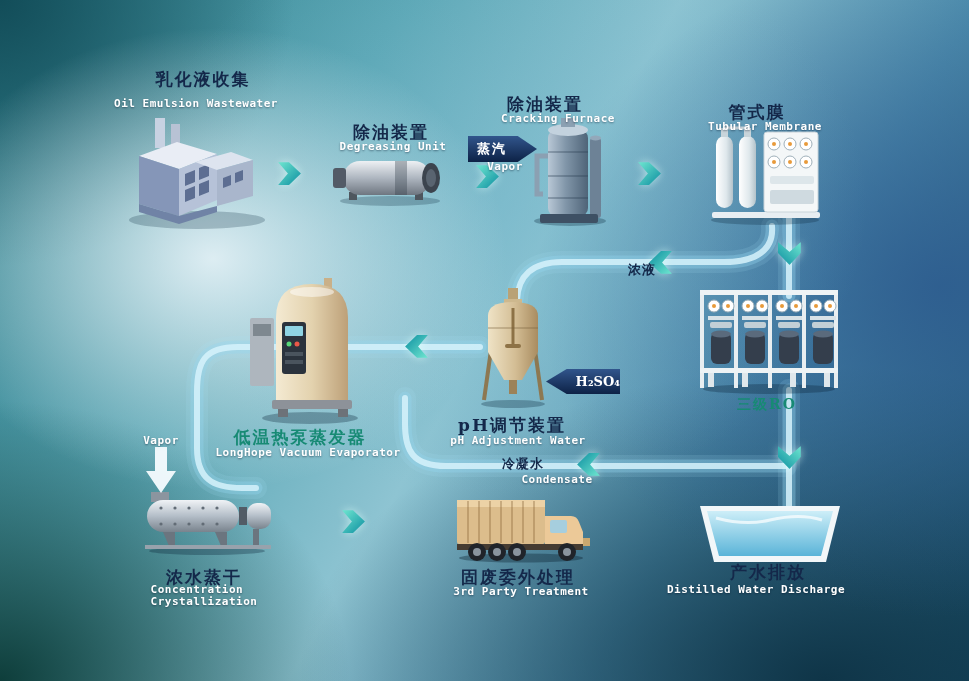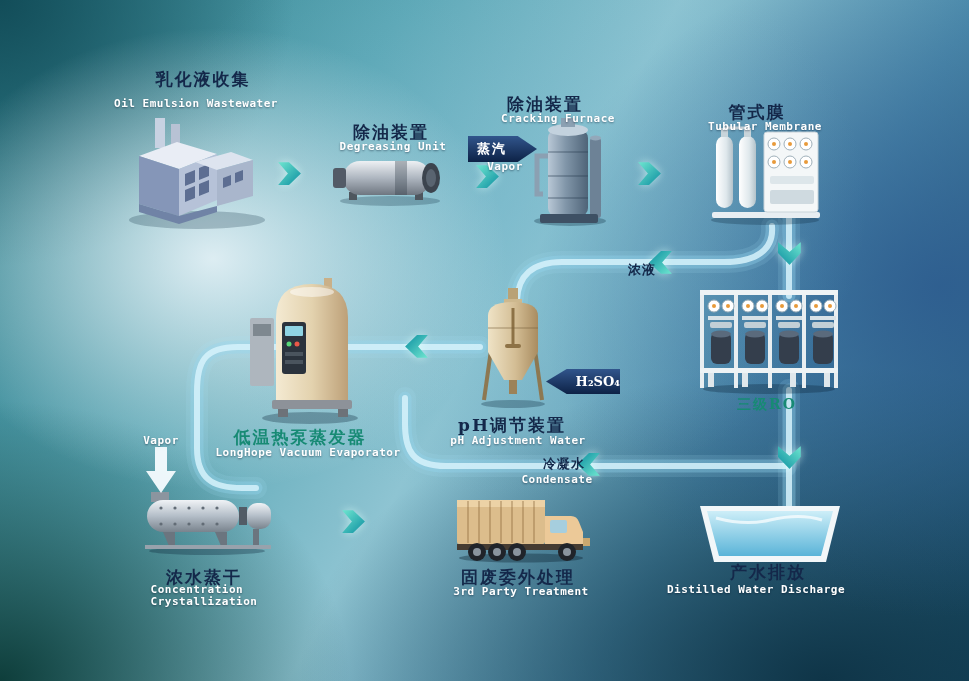--- a/index.html
+++ b/index.html
@@ -477,21 +477,21 @@
     <div class="cn" style="left:512px;top:414px">pH调节装置</div>
     <div class="en" style="left:518px;top:434px">pH Adjustment Water</div>
   </div>
 
   <div>
     <div class="cn teal" style="left:300px;top:426px">低温热泵蒸发器</div>
     <div class="en" style="left:308px;top:446px">LongHope Vacuum Evaporator</div>
   </div>
 
   <div>
-    <div class="cn small" style="left:564px;top:455px">冷凝水</div>
+    <div class="cn small" style="left:523px;top:455px">冷凝水</div>
     <div class="en" style="left:557px;top:473px">Condensate</div>
   </div>
 
   <div>
     <div class="cn" style="left:204px;top:566px">浓水蒸干</div>
     <div class="en" style="left:204px;top:584px">
       <span class="line">Concentration</span>
       <span class="line">Crystallization</span>
     </div>
   </div>

